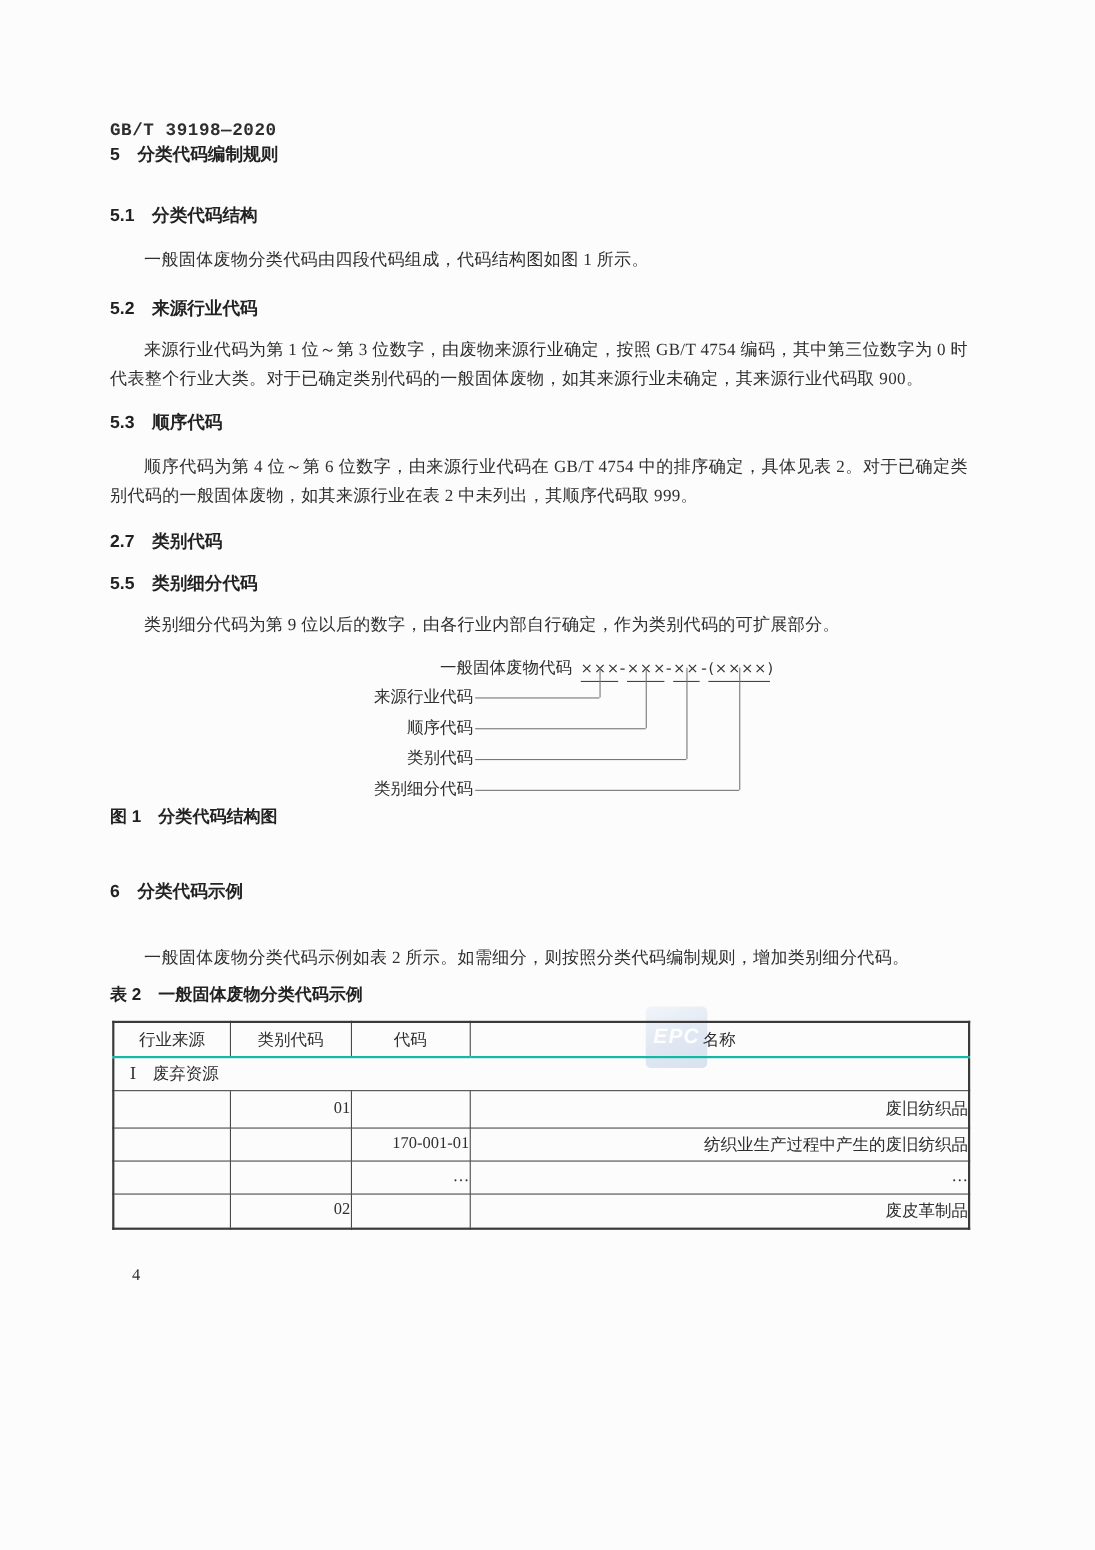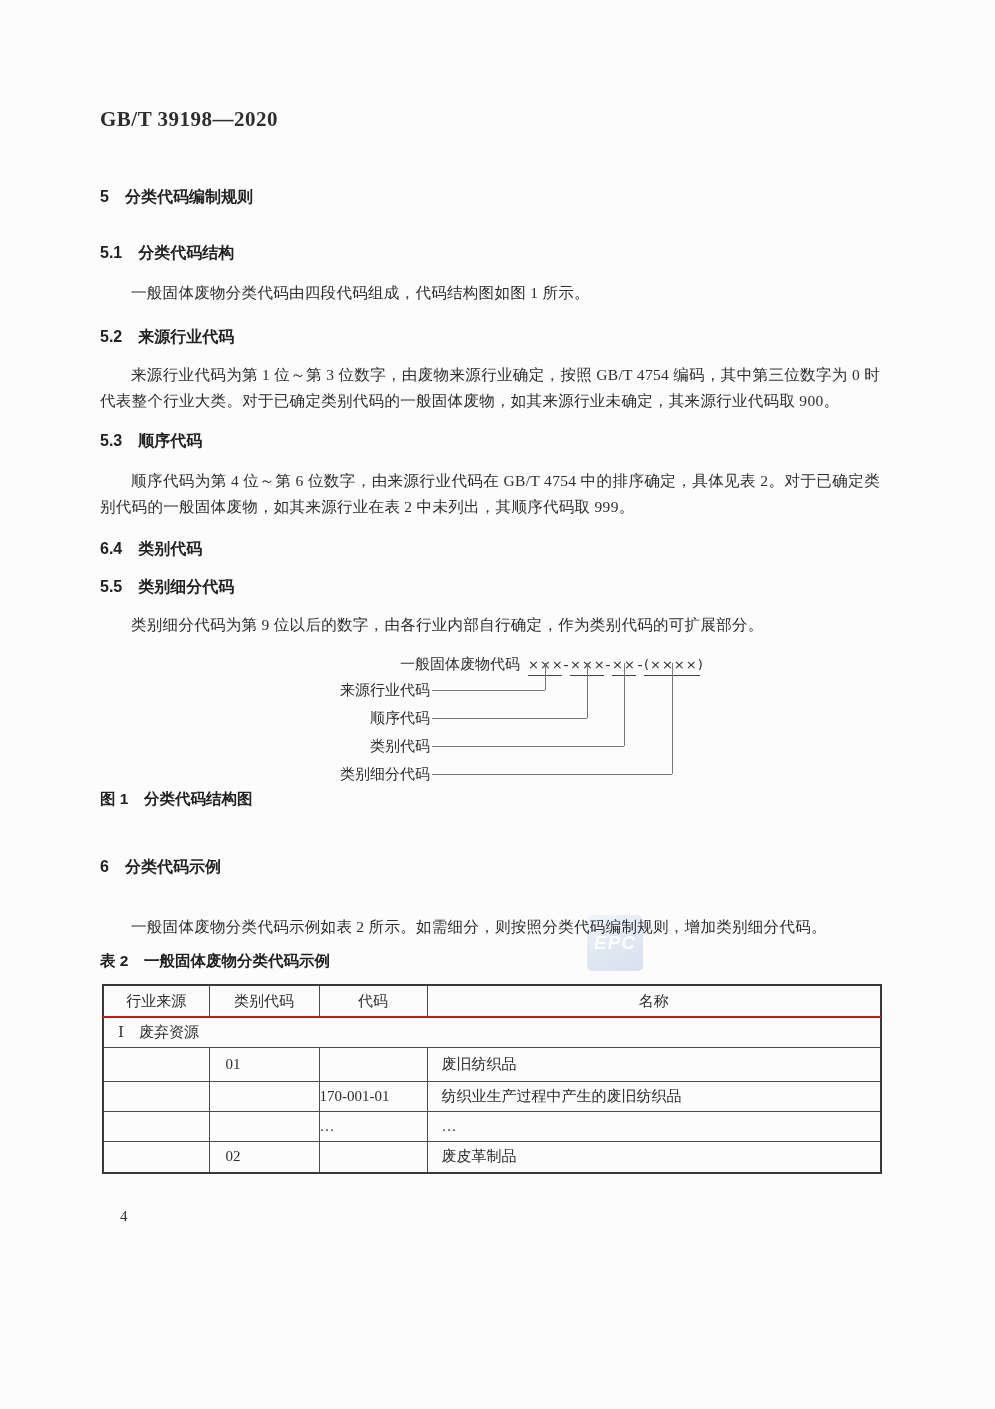--- a/index.html
+++ b/index.html
@@ -13,31 +13,31 @@
     overflow:hidden;
   }
   .content {
     position:relative;
     margin:0 115px 0 100px;
     padding-top:108px;
     width:780px;
   }
 
   .doc-number {
-    font-family:Liberation Serif, serif;
-    font-weight:bold; font-size:21px; line-height:22px;
+    font-family:Liberation Mono, monospace;
+    font-weight:bold; font-size:16px; line-height:22px;
     letter-spacing:0.5px;
   }
 
   h2.sec-heading, h3.sub-heading {
     font-family:"Liberation Sans","DejaVu Sans",sans-serif;
     font-weight:bold; color:#222;
     font-size:16px; line-height:22px;
   }
-  h2.sec-heading.h5  { margin-top:56px; }
+  h2.sec-heading.h5  { }
   h3.sub-heading.h51 { margin-top:34px; }
   h3.sub-heading.h52 { margin-top:20px; }
   h3.sub-heading.h53 { margin-top:16px; }
   h3.sub-heading.h54 { margin-top:18px; }
   h3.sub-heading.h55 { margin-top:16px; }
   h2.sec-heading.h6  { margin-top:46px; }
 
   p.para {
     font-size:15.5px; line-height:26px;
     text-indent:2em; text-align:justify;
@@ -111,23 +111,23 @@
     border-collapse:collapse;
     font-size:15px;
   }
   table.t2 td, table.t2 th {
     border:1px solid #4a4a4a;
     font-weight:normal;
     vertical-align:middle;
     overflow:hidden; white-space:nowrap;
   }
   table.t2 { border:2px solid #3a3a3a; }
-  tr.t2-head th { height:32px; text-align:center; border-bottom:2px solid #b91c1c; }
+  tr.t2-head th { height:32px; text-align:center; border-bottom:2px solid #14b8a6; }
   tr.t2-group td { height:30px; padding-left:14px; text-align:left; }
-  tr.t2-row td { text-align:left; }
+  tr.t2-row td { text-align:right; }
   tr.r1 td { height:34px; } tr.r2 td { height:30px; }
   tr.r3 td { height:30px; } tr.r4 td { height:32px; }
   td.c-cat  { padding-left:16px; }
   td.c-code { text-align:center; font-family:"Liberation Serif","DejaVu Serif",serif; }
   td.c-name { padding-left:14px; }
 
   .page-number {
     margin-top:34px; margin-left:20px;
     font-size:15px;
   }
@@ -149,21 +149,21 @@
 
     <h3 class="sub-heading h51">5.1　分类代码结构</h3>
     <p class="para p-after-sub">一般固体废物分类代码由四段代码组成，代码结构图如图 1 所示。</p>
 
     <h3 class="sub-heading h52">5.2　来源行业代码</h3>
     <p class="para p52">来源行业代码为第 1 位～第 3 位数字，由废物来源行业确定，按照 GB/T 4754 编码，其中第三位数字为 0 时代表整个行业大类。对于已确定类别代码的一般固体废物，如其来源行业未确定，其来源行业代码取 900。</p>
 
     <h3 class="sub-heading h53">5.3　顺序代码</h3>
     <p class="para p53">顺序代码为第 4 位～第 6 位数字，由来源行业代码在 GB/T 4754 中的排序确定，具体见表 2。对于已确定类别代码的一般固体废物，如其来源行业在表 2 中未列出，其顺序代码取 999。</p>
 
-    <h3 class="sub-heading h54">6.4　类别代码</h3>
+    <h3 class="sub-heading h54">2.7　类别代码</h3>
 
     <h3 class="sub-heading h55">5.5　类别细分代码</h3>
     <p class="para p55">类别细分代码为第 9 位以后的数字，由各行业内部自行确定，作为类别代码的可扩展部分。</p>
 
     <div class="fig-canvas">
       <div class="code-line">
         <span class="code-label">一般固体废物代码</span><span class="code-seg seg-a">×××</span><span class="code-dash">-</span><span class="code-seg seg-b">×××</span><span class="code-dash">-</span><span class="code-seg seg-c">××</span><span class="code-dash">-</span><span class="code-seg seg-d">(××××)</span>
       </div>
 
       <div class="vline v-1"></div>

